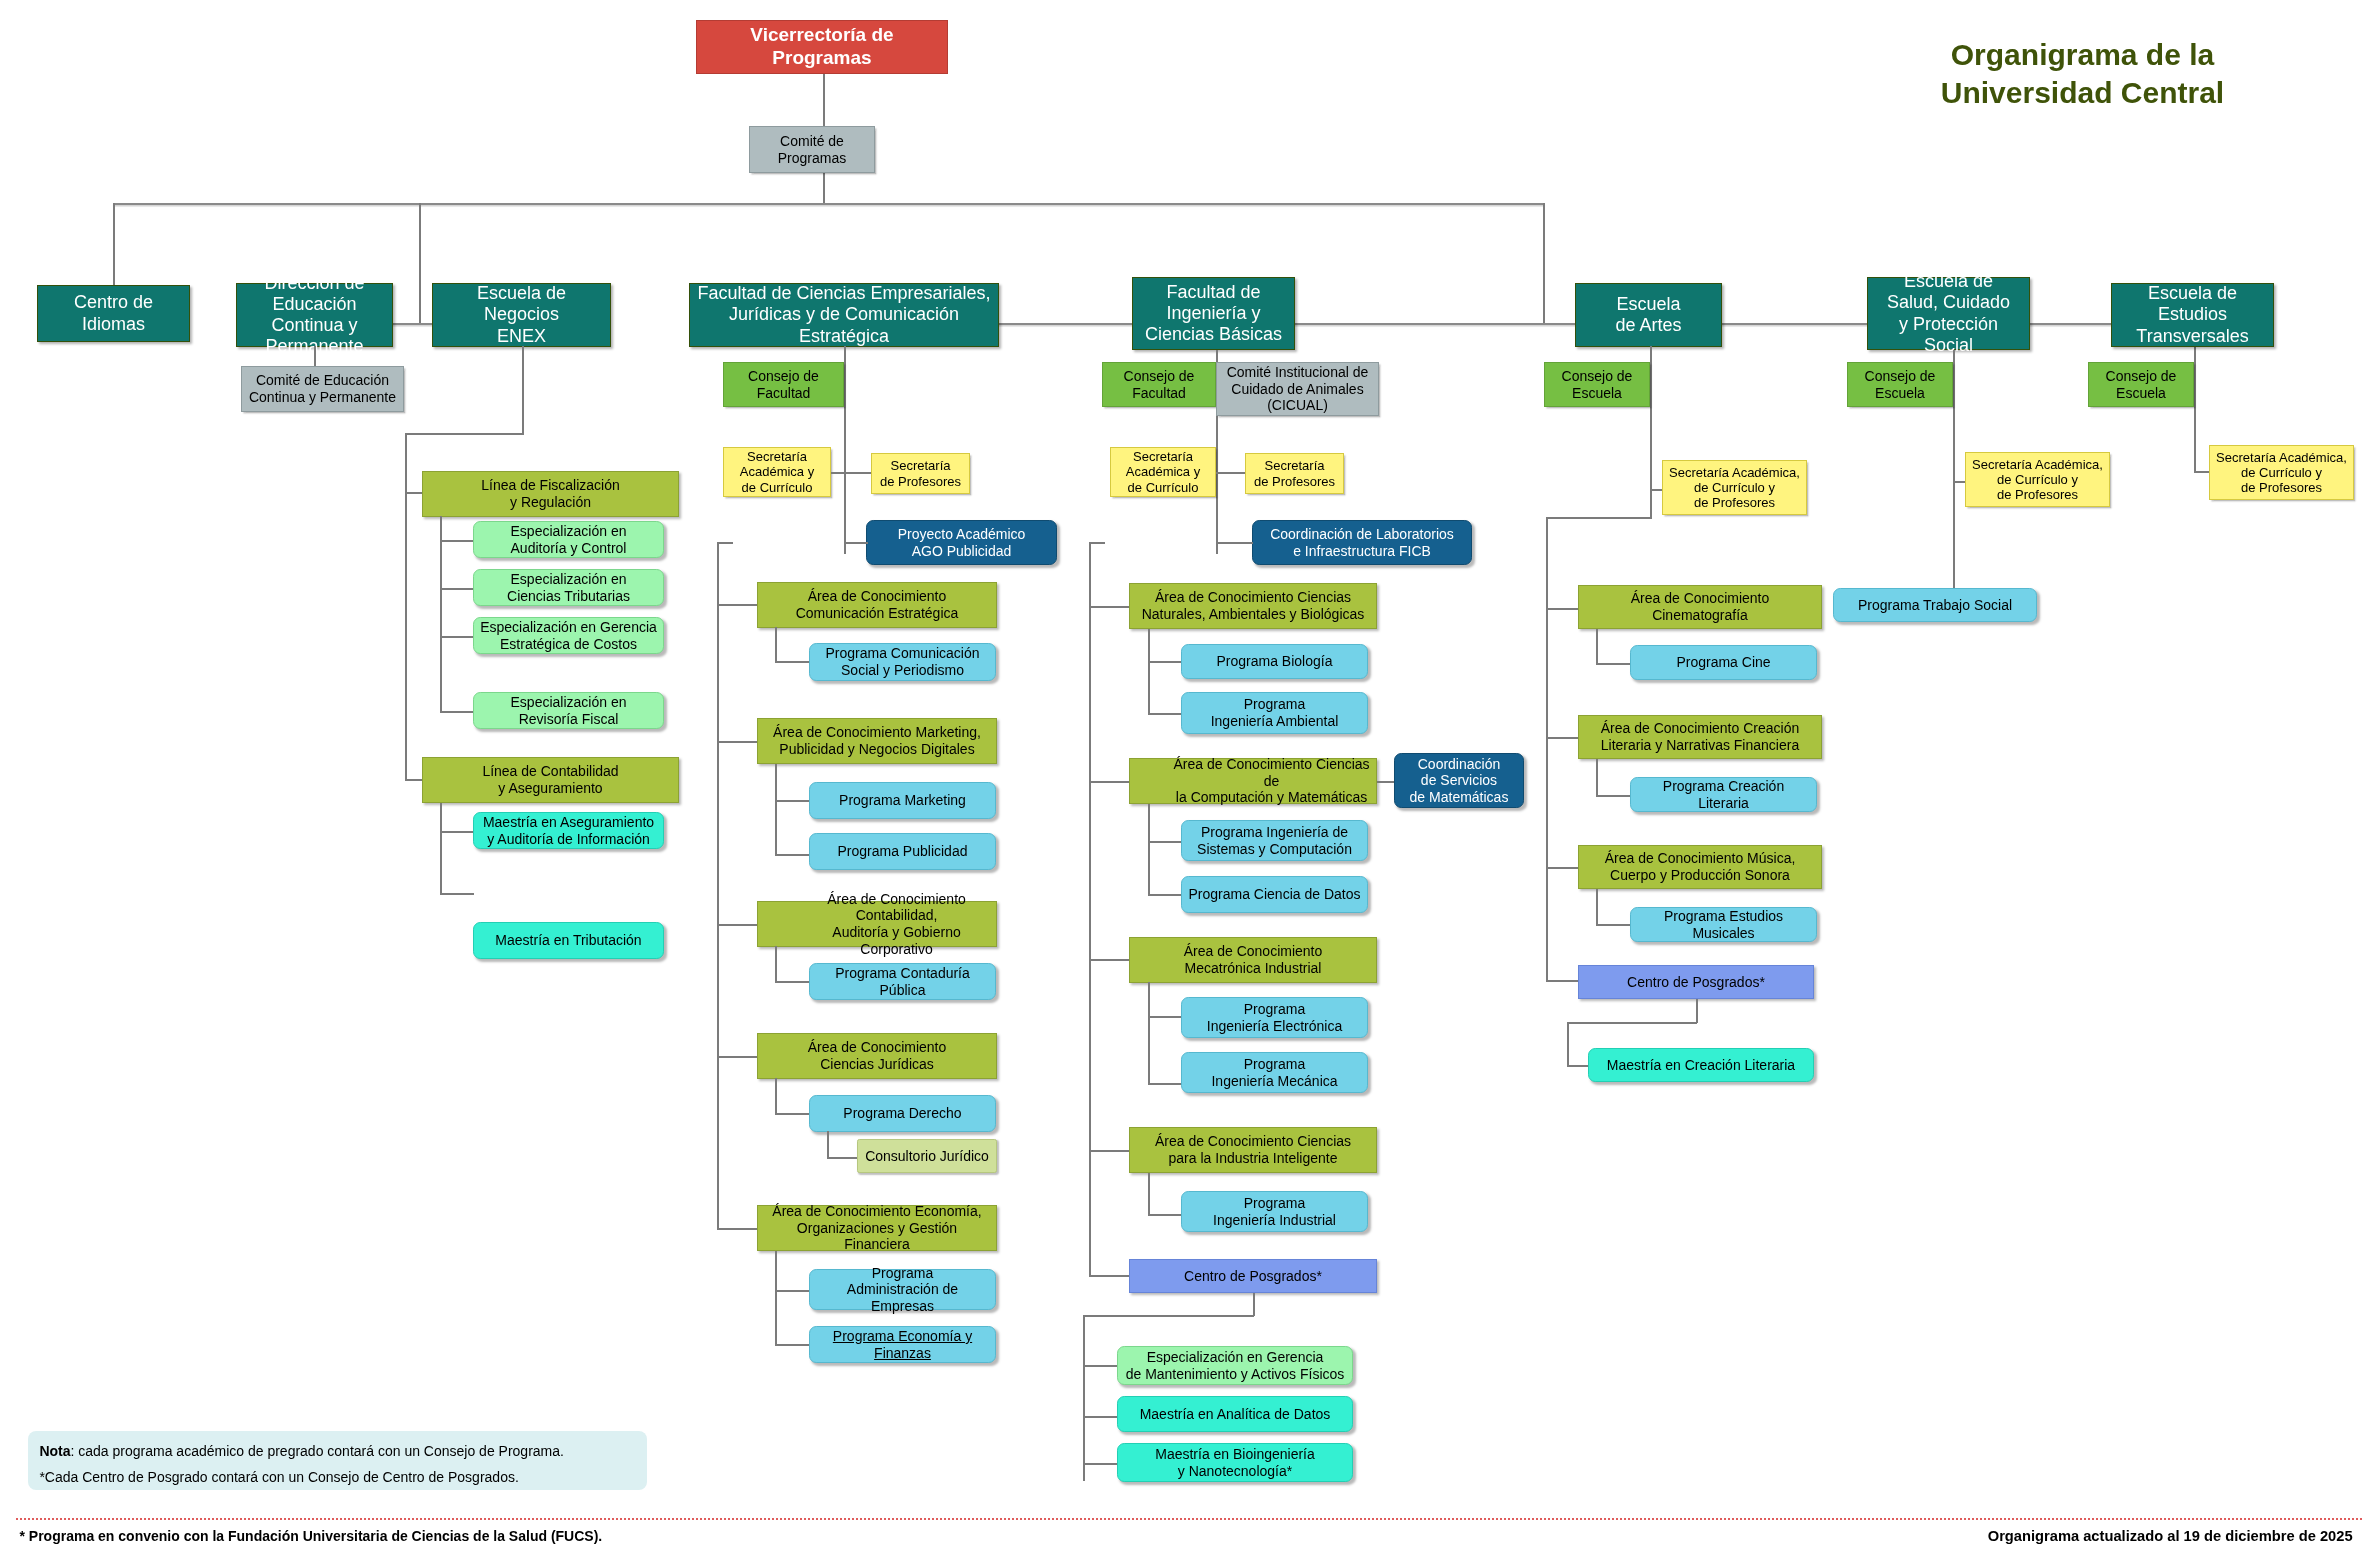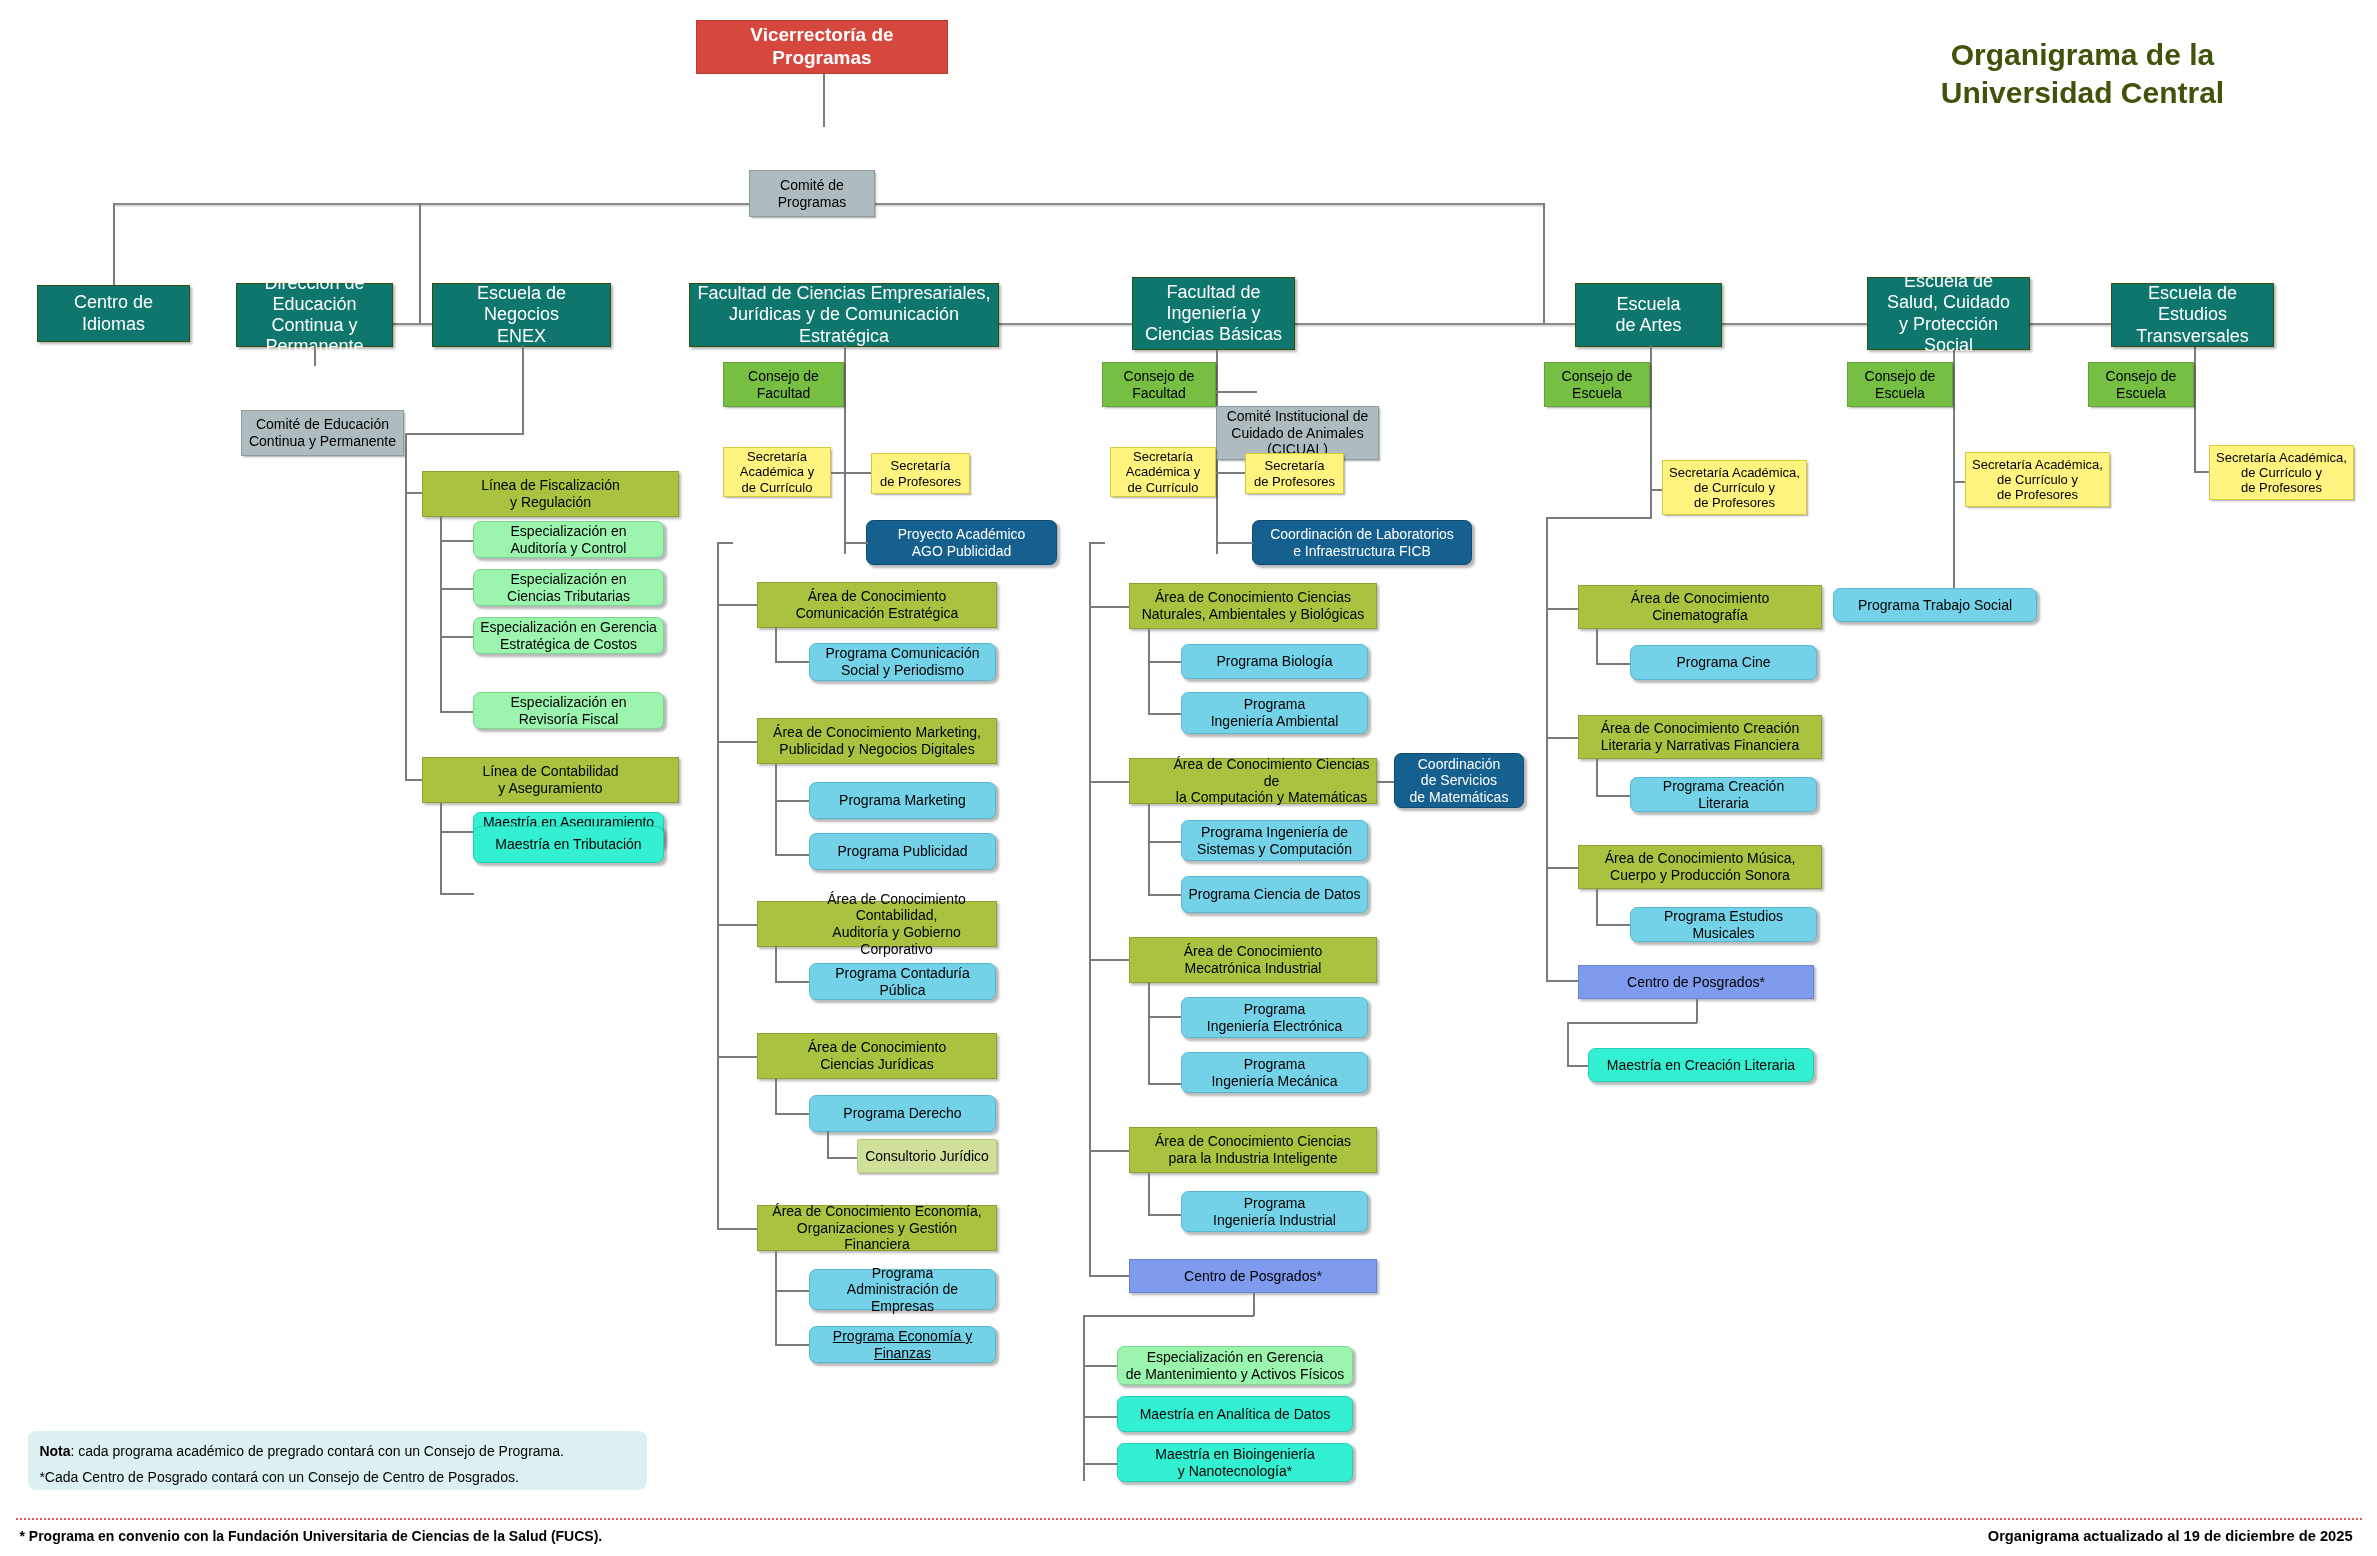--- a/index.html
+++ b/index.html
@@ -7,21 +7,21 @@
   #stage{position:relative;width:2377px;height:1556px;background:#fff;overflow:hidden;}
 
   .node{position:absolute;box-sizing:border-box;display:flex;align-items:center;
         justify-content:center;text-align:center;line-height:1.18;
         font-family:"Liberation Sans",sans-serif;color:#000;
         padding:1.6px 4.9px;white-space:pre-line;}
 
   
   .sty-root{background:#D6483E;color:#fff;font-weight:bold;font-size:19px;border:0.8px solid #b43c33;}
   .sty-gray{background:#AFBCBF;color:#000;font-size:14px;border:0.8px solid #8e9b9e;
-            box-shadow:1.6px 1.6px 1.6px rgba(0,0,0,.25);margin-top:44px;}
+            box-shadow:1.6px 1.6px 1.6px rgba(0,0,0,.25);}
   .sty-darkgreen{background:#0f766e;color:#fff;font-size:18px;border:0.8px solid #33500a;
             box-shadow:2.4px 2.4px 2.4px rgba(0,0,0,.30);}
   .sty-midgreen{background:#76BF43;color:#000;font-size:14px;border:0.8px solid #63a338;
             box-shadow:1.6px 1.6px 1.6px rgba(0,0,0,.25);}
   .sty-yellow{background:#FFF47F;color:#000;font-size:13px;border:0.8px solid #d6c93f;
             box-shadow:1.6px 1.6px 1.6px rgba(0,0,0,.25);}
   .sty-olive{background:#A9C23F;color:#000;font-size:14px;border:0.8px solid #8ca233;
             box-shadow:2.4px 2.4px 2.4px rgba(0,0,0,.28);}
   .sty-lightolive{background:#CFE09A;color:#000;font-size:14px;border:0.8px solid #b6c77f;
             box-shadow:1.6px 1.6px 1.6px rgba(0,0,0,.25);border-radius:2.4px;}
@@ -136,21 +136,21 @@
   <div class="node sty-mint" style="left:473px;top:692px;width:191px;height:37px;">Especialización en
 Revisoría Fiscal</div>
 
   <div class="node sty-olive" style="left:422px;top:757px;width:257px;height:46px;">Línea de Contabilidad
 y Aseguramiento</div>
   <div class="conn v" style="left:440px;top:803px;height:91px;"></div>
   <div class="conn h" style="left:440px;top:831px;width:34px;"></div>
   <div class="conn h" style="left:440px;top:893px;width:34px;"></div>
   <div class="node sty-turquoise" style="left:473px;top:812px;width:191px;height:37px;">Maestría en Aseguramiento
 y Auditoría de Información</div>
-  <div class="node sty-turquoise" style="left:473px;top:826px;width:191px;height:37px;">Maestría en Tributación</div>
+  <div class="node sty-turquoise" style="left:473px;top:922px;width:191px;height:37px;">Maestría en Tributación</div>
 
   <div class="conn v" style="left:844px;top:346px;height:208px;"></div>
   <div class="node sty-midgreen" style="left:723px;top:362px;width:121px;height:45px;">Consejo de
 Facultad</div>
   <div class="node sty-yellow" style="left:723px;top:447px;width:108px;height:50px;">Secretaría
 Académica y
 de Currículo</div>
   <div class="conn h" style="left:831px;top:472px;width:41px;"></div>
   <div class="node sty-yellow" style="left:871px;top:453px;width:99px;height:41px;">Secretaría
 de Profesores</div>

